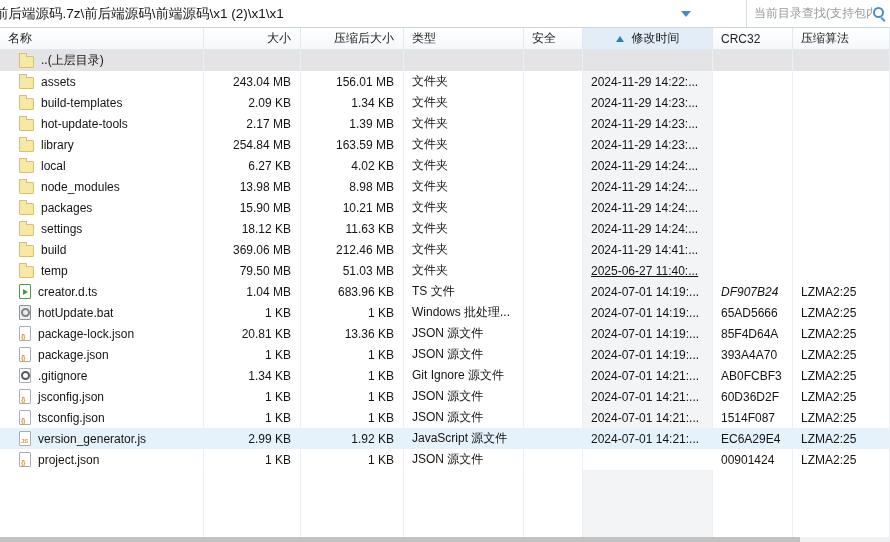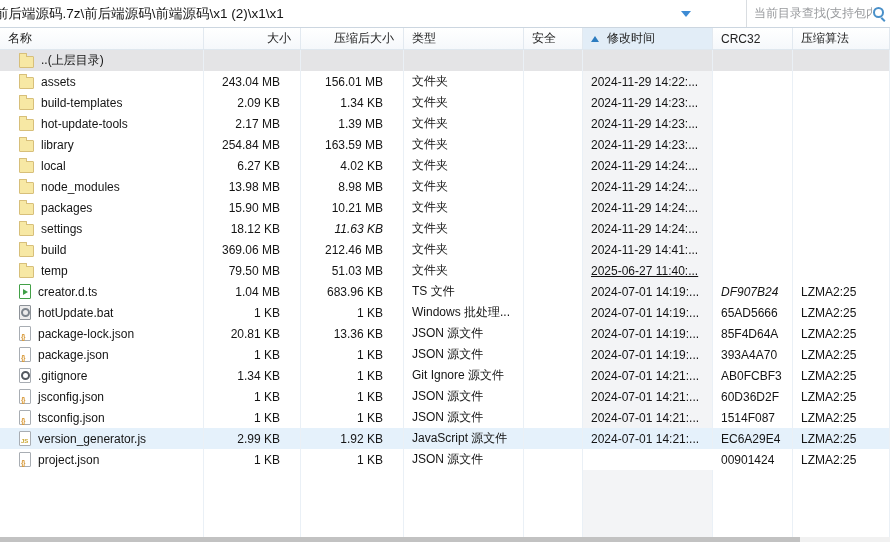--- a/index.html
+++ b/index.html
@@ -24,30 +24,30 @@
     border:2px solid #4a90c9; border-radius:50%; }
   .search-icon::after { content:""; position:absolute; left:10px; top:11px; width:5px; height:2px;
     background:#4a90c9; transform:rotate(45deg); transform-origin:0 0; }
 
   
   .thead { height:22px; flex:0 0 22px; display:flex; background:linear-gradient(#ffffff,#f5f8fb);
     border-bottom:1px solid #dfe7ee; }
   .hcell { display:flex; align-items:center; padding:0 8px; font-size:12px; color:#222;
     border-right:1px solid #e2e9f0; white-space:nowrap; overflow:hidden; flex:none; }
   .hcell.right { justify-content:flex-end; padding-right:9px; }
-  .hcell.sorted { background:#e2edf7; }
+  .hcell.sorted { background:#e2edf7;justify-content:center; }
   .sort-arrow { width:0; height:0; border-left:4px solid transparent; border-right:4px solid transparent;
     border-bottom:6px solid #2c7cc0; margin-right:8px; flex:none; }
 
   
   .tbody { flex:1; display:flex; flex-direction:column; overflow:hidden; }
   .row { display:flex; height:21px; flex:0 0 21px; }
   .cell { display:flex; align-items:center; padding:0 8px; font-size:12px; color:#141414;
     border-right:1px solid #eaf0f6; white-space:nowrap; overflow:hidden; flex:none; }
-  .cell.right { justify-content:flex-end; padding-right:20px; }
+  .cell.right { justify-content:flex-end; padding-right:9px; }
   .cell.name { padding-left:19px; gap:7px; }
   .cell.modified { background:#f3f4f6; }
   .row.parent-dir .cell { background:#e4e4e6; }
   .row.selected .cell { background:#e5f1fb; }
 
   .filler { flex:1; display:flex; }
   .fcell { border-right:1px solid #eaf0f6; flex:none; height:100%; }
   .fcell.modified { background:#f3f4f6; }
 
   
@@ -221,21 +221,21 @@
         <div class="cell modified" style="width: 130px;">2024-11-29 14:24:...</div>
         <div class="cell" style="width: 80px;"></div>
         <div class="cell" style="width: 97px;"></div>
       </div>
       <div class="row">
         <div class="cell name" style="width: 204px;">
           <span class="icon-folder"></span>
           <span>settings</span>
         </div>
         <div class="cell right" style="width: 97px;">18.12 KB</div>
-        <div class="cell right" style="width: 103px; font-style: italic;">11.63 KB</div>
+        <div class="cell right" style="width: 103px;">11.63 KB</div>
         <div class="cell" style="width: 120px;">文件夹</div>
         <div class="cell" style="width: 59px;"></div>
         <div class="cell modified" style="width: 130px;">2024-11-29 14:24:...</div>
         <div class="cell" style="width: 80px;"></div>
         <div class="cell" style="width: 97px;"></div>
       </div>
       <div class="row">
         <div class="cell name" style="width: 204px;">
           <span class="icon-folder"></span>
           <span>build</span>

